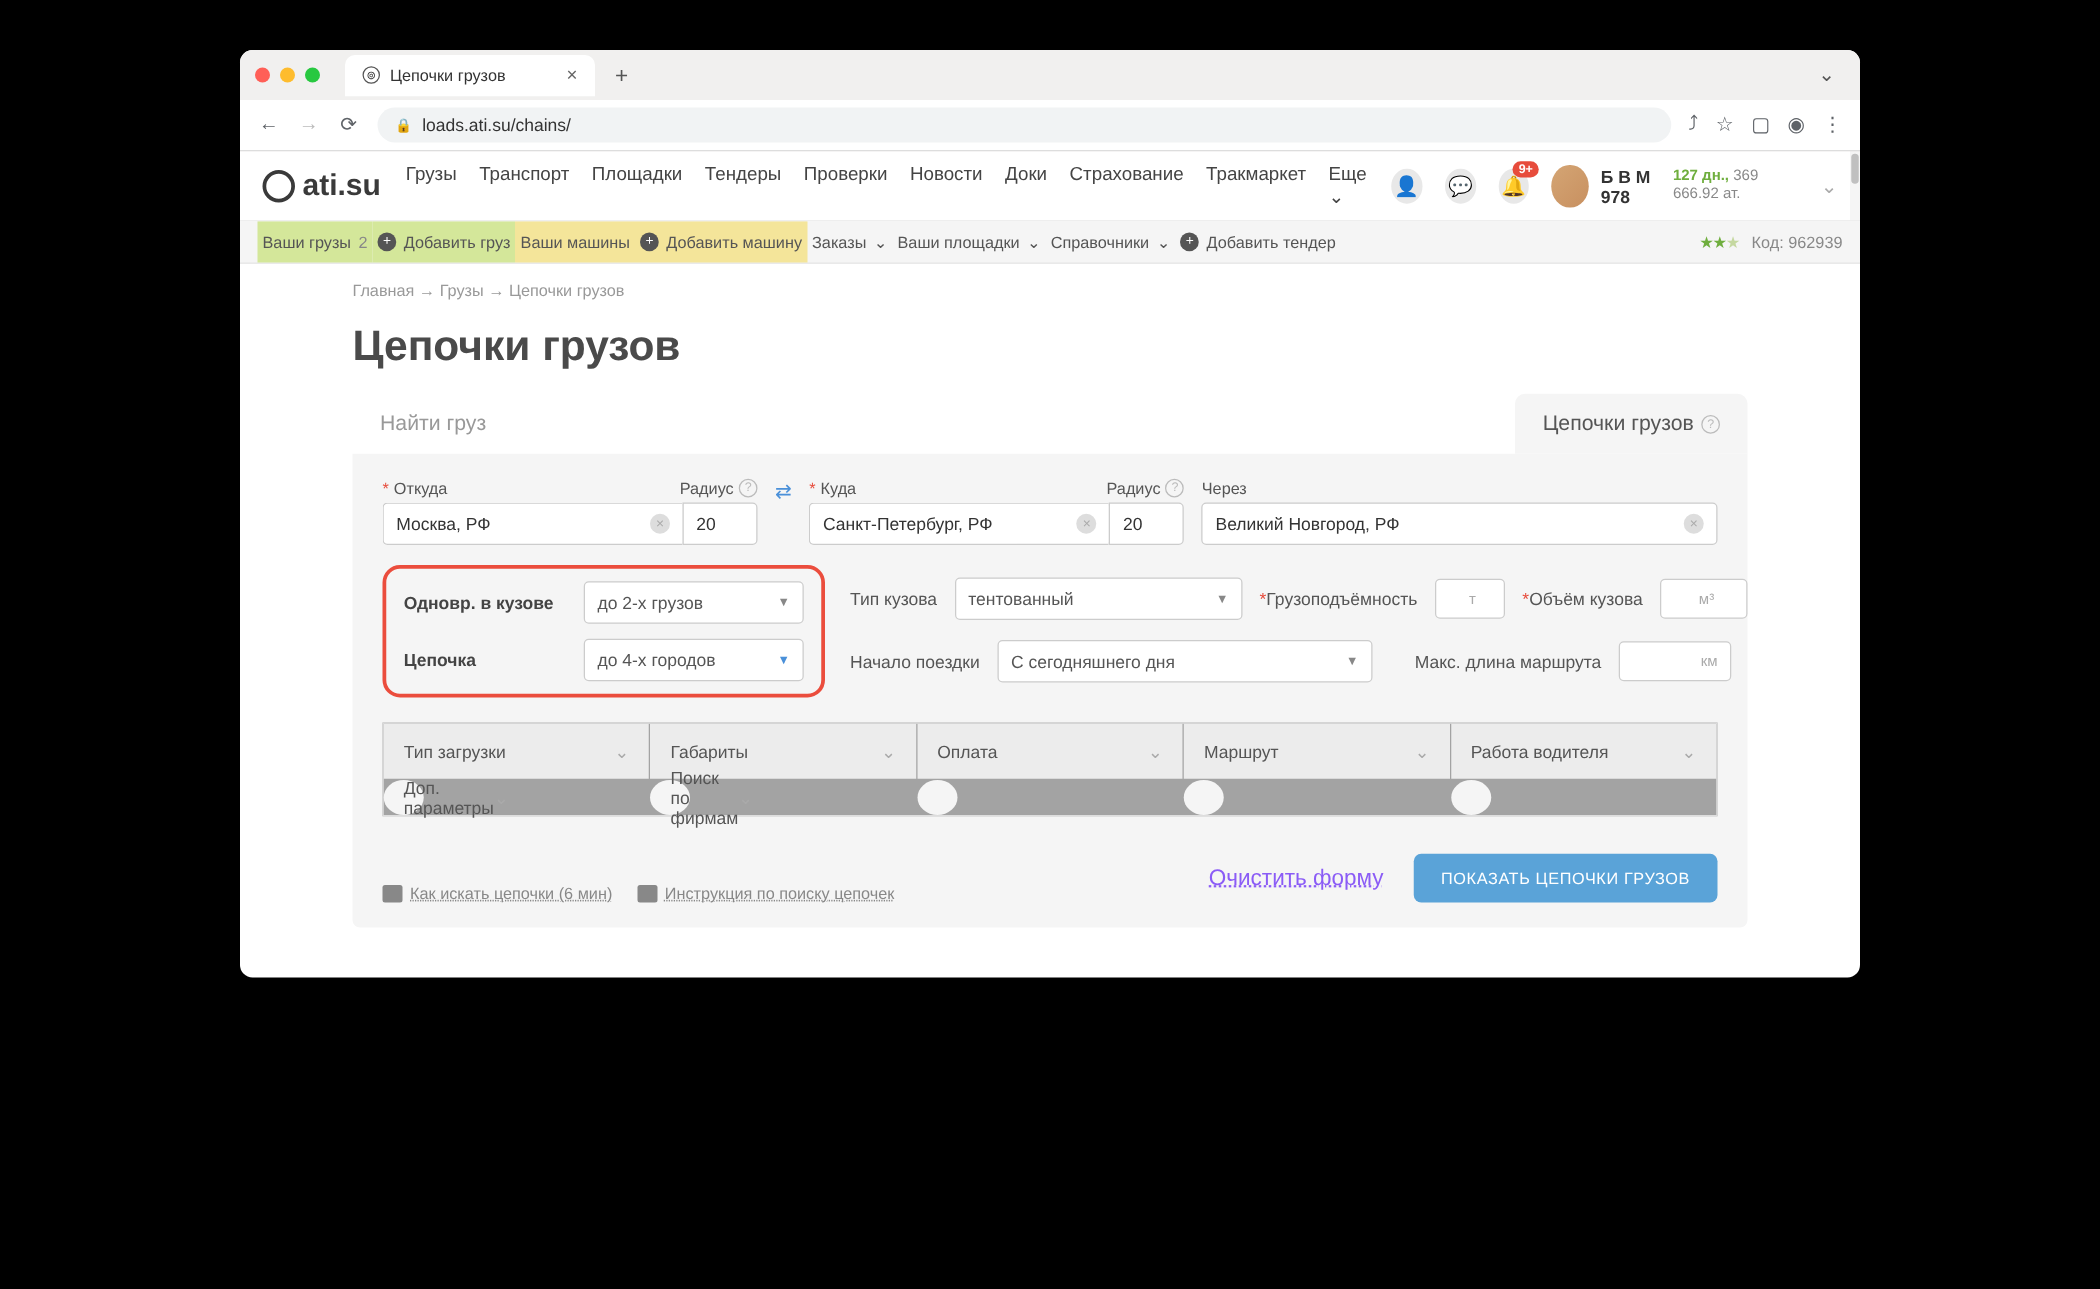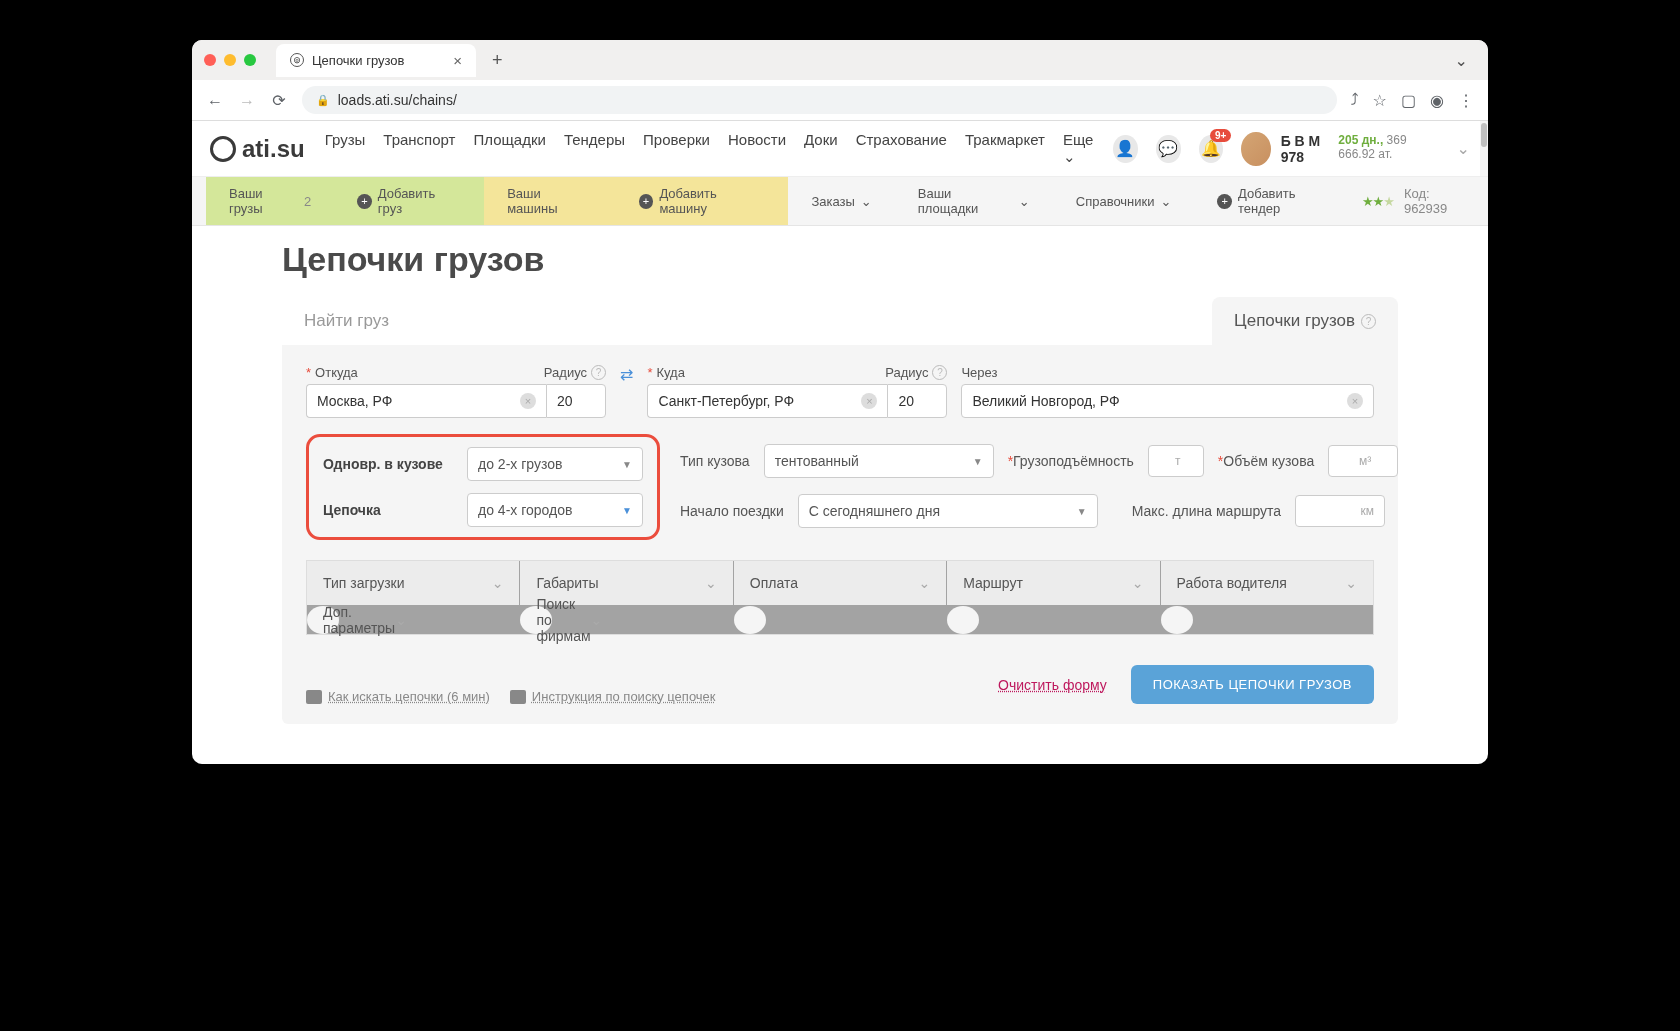--- a/index.html
+++ b/index.html
@@ -33,21 +33,21 @@
 .badge { position: absolute; top: -6px; right: -8px; background: #e74c3c; color: #fff; font-size: 10px; padding: 1px 5px; border-radius: 8px; font-weight: 600; }
 .avatar { width: 34px; height: 34px; border-radius: 50%; background: linear-gradient(135deg, #d4a574, #c89060); }
 .user-block { display: flex; gap: 10px; align-items: center; cursor: pointer; }
 .user-info { display: flex; flex-direction: row; font-size: 12px; }
 .user-name { font-weight: 600; color: #333; font-size: 14px; }
 .user-days { color: #6fae3e; font-weight: 600; }
 .user-balance { color: #888; }
 .scrollbar-track { position: absolute; right: 0; top: 0; bottom: 0; width: 8px; background: rgba(0,0,0,0.04); }
 .scrollbar-thumb { position: absolute; right: 1px; top: 2px; width: 6px; height: 24px; background: #c0c0c0; border-radius: 3px; }
 .subnav { background: #f5f5f5; border-bottom: 1px solid #e5e5e5; display: flex; align-items: center; padding: 0 14px; font-size: 13px; color: #555; }
-.subnav-seg { padding: 9px 23px; display: flex; align-items: center; gap: 6px; cursor: pointer; }
+.subnav-seg { padding: 9px 4px; display: flex; align-items: center; gap: 6px; cursor: pointer; }
 .subnav-seg.green { background: #d4e79a; }
 .subnav-seg.yellow { background: #f4e59a; }
 .subnav .count { color: #888; }
 .plus-circle { width: 15px; height: 15px; border-radius: 50%; background: #555; color: #fff; display: inline-flex; align-items: center; justify-content: center; font-size: 11px; line-height: 1; }
 .subnav-right { margin-left: auto; display: flex; align-items: center; gap: 10px; font-size: 13px; color: #888; }
 .stars { color: #6fae3e; letter-spacing: -1px; }
 .star-half { color: #c5d8a0; }
 .content-wrap { padding: 14px 90px 40px; position: relative; }
 .breadcrumbs { font-size: 13px; color: #999; margin-bottom: 18px; }
 .breadcrumbs a { color: #999; text-decoration: none; }
@@ -73,21 +73,21 @@
 .select.blue-caret .caret { color: #4a90d9; }
 .inline-label { font-size: 14px; color: #555; white-space: nowrap; }
 .filter-grid { display: grid; grid-template-columns: repeat(5, 1fr); gap: 1px; background: #a3a3a3; border: 1px solid #ddd; margin-top: 20px; }
 .filter-cell { background: #ececec; padding: 14px 16px; display: flex; align-items: center; font-size: 14px; color: #555; cursor: pointer; }
 .filter-cell.light { background: #f5f5f5; }
 .filter-cell .caret { margin-left: auto; color: #aaa; }
 .form-footer { display: flex; align-items: flex-end; margin-top: 30px; gap: 20px; }
 .help-link { font-size: 13px; color: #888; text-decoration: underline dotted; display: flex; align-items: center; gap: 6px; cursor: pointer; }
 .help-link .ico { width: 16px; height: 14px; background: #888; border-radius: 2px; display: inline-block; }
 .footer-right { margin-left: auto; display: flex; align-items: center; gap: 24px; }
-.clear-form { color: #be185d; font-size: 14px; text-decoration: underline dotted; cursor: pointer; }
+.clear-form { color: #8b5cf6; font-size: 18px; text-decoration: underline dotted; cursor: pointer; }
 .submit-btn { background: #5aa3d8; color: #fff; padding: 12px 22px; border: none; border-radius: 6px; font-size: 13px; letter-spacing: 0.5px; cursor: pointer; font-weight: 500; }
 .row-top { display: flex; gap: 14px; }
 .loc-block { display: flex; gap: 0; }
 .loc-block .input:first-child { border-radius: 4px 0 0 4px; border-right: none; }
 .loc-block .input:last-child { border-radius: 0 4px 4px 0; }
 </style>
 </head>
 <body>
 
 <div class="browser-window">
@@ -142,21 +142,21 @@
       <span><span>Еще</span> <span>⌄</span></span>
     </div>
     <div class="header-right">
       <div class="icon-circle">👤</div>
       <div class="icon-circle">💬</div>
       <div class="icon-circle">🔔<span class="badge">9+</span></div>
       <div class="user-block">
         <div class="avatar"></div>
         <div class="user-info">
           <span class="user-name">Б В М 978</span>
-          <span><span class="user-days">205 дн.,</span> <span class="user-balance">369 666.92 ат.</span></span>
+          <span><span class="user-days">127 дн.,</span> <span class="user-balance">369 666.92 ат.</span></span>
         </div>
         <span style="color:#aaa">⌄</span>
       </div>
     </div>
     <div class="scrollbar-track">
         <div class="scrollbar-thumb"></div>
       </div>
   </div>
 
   <div class="subnav">
@@ -191,20 +191,25 @@
         <span class="plus-circle">+</span>
         <span>Добавить тендер</span>
       </div>
     <div class="subnav-right">
       <span class="stars">★★<span class="star-half">★</span></span>
       <span>Код: 962939</span>
     </div>
   </div>
 
   <div class="content-wrap">
+    <div class="breadcrumbs">
+      <a>Главная</a> →
+      <a>Грузы</a> →
+      <span>Цепочки грузов</span>
+    </div>
     <h1>Цепочки грузов</h1>
 
     <div class="tabs-row">
       <div class="page-tab">Найти груз</div>
       <div class="page-tab active">
         <span>Цепочки грузов</span>
         <span class="help-circle">?</span>
       </div>
     </div>
 

